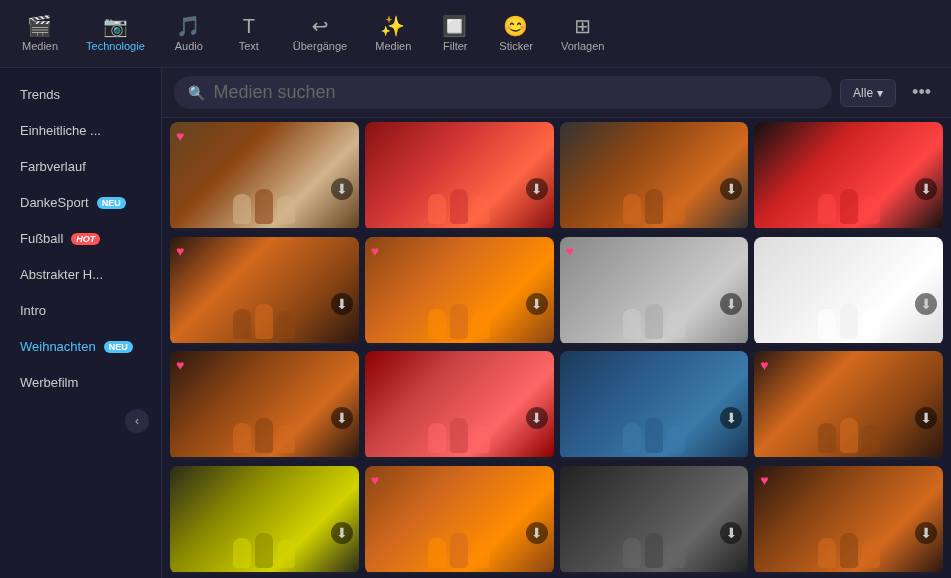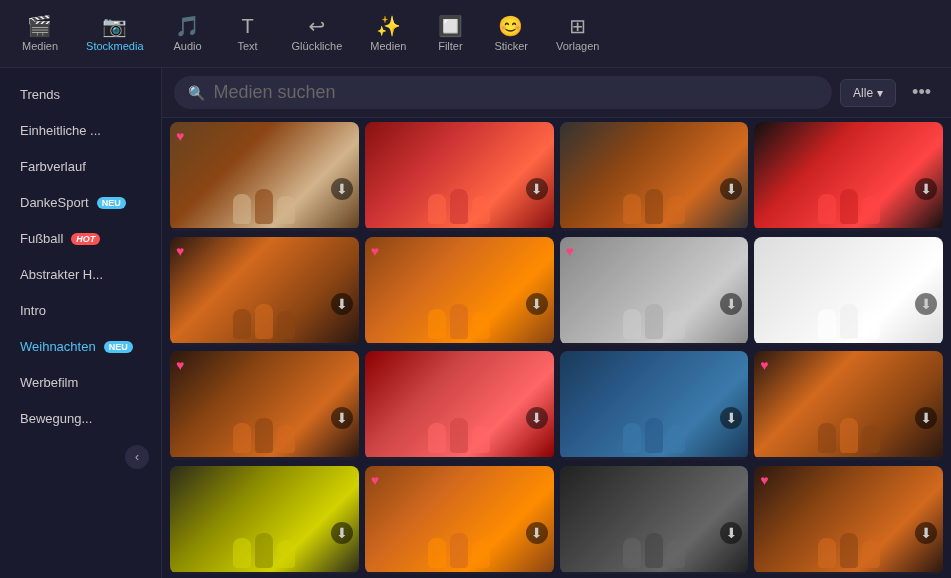--- a/index.html
+++ b/index.html
@@ -275,33 +275,33 @@
 <body>
 
 <nav class="top-nav">
 
 <div class="nav-item">
       <span class="nav-icon">🎬</span>
       <span class="nav-label">Medien</span>
     </div>
     <div class="nav-item active">
       <span class="nav-icon">📷</span>
-      <span class="nav-label">Stockmedia</span>
+      <span class="nav-label">Technologie</span>
     </div>
     <div class="nav-item">
       <span class="nav-icon">🎵</span>
       <span class="nav-label">Audio</span>
     </div>
     <div class="nav-item">
       <span class="nav-icon">T</span>
       <span class="nav-label">Text</span>
     </div>
     <div class="nav-item">
       <span class="nav-icon">↩</span>
-      <span class="nav-label">Glückliche</span>
+      <span class="nav-label">Übergänge</span>
     </div>
     <div class="nav-item">
       <span class="nav-icon">✨</span>
       <span class="nav-label">Medien</span>
     </div>
     <div class="nav-item">
       <span class="nav-icon">🔲</span>
       <span class="nav-label">Filter</span>
     </div>
     <div class="nav-item">
@@ -345,24 +345,20 @@
       <div class="sidebar-item">
       <span>Intro</span>
 
     </div>
       <div class="sidebar-item active">
       <span>Weihnachten</span>
       <span class="badge new">NEU</span>
     </div>
       <div class="sidebar-item">
       <span>Werbefilm</span>
-
-    </div>
-      <div class="sidebar-item">
-      <span>Bewegung...</span>
 
     </div>
       <div class="sidebar-collapse">
     <div class="collapse-btn">
       <span>‹</span>
     </div>
   </div>
     </aside>
 
   <div class="content-area">

